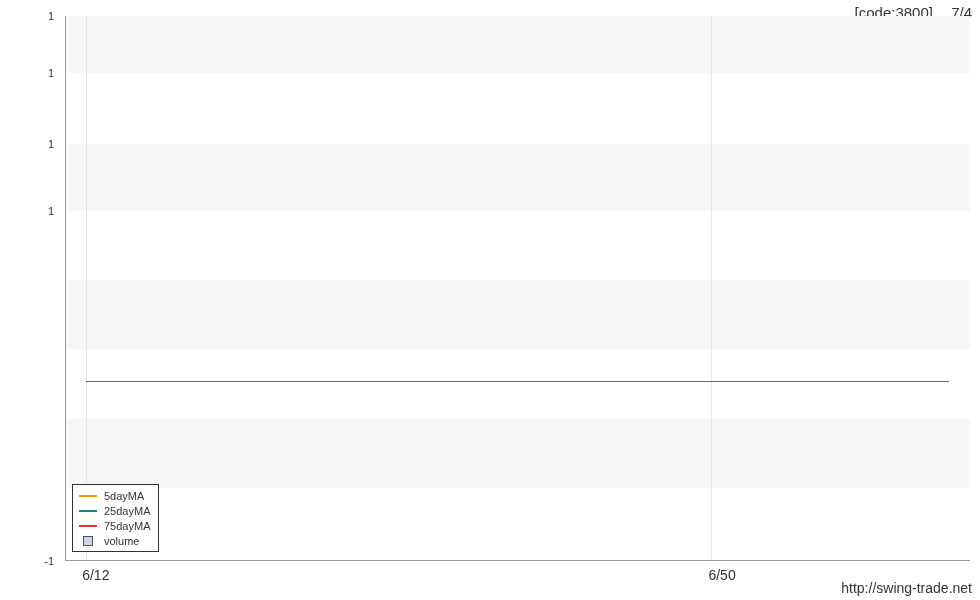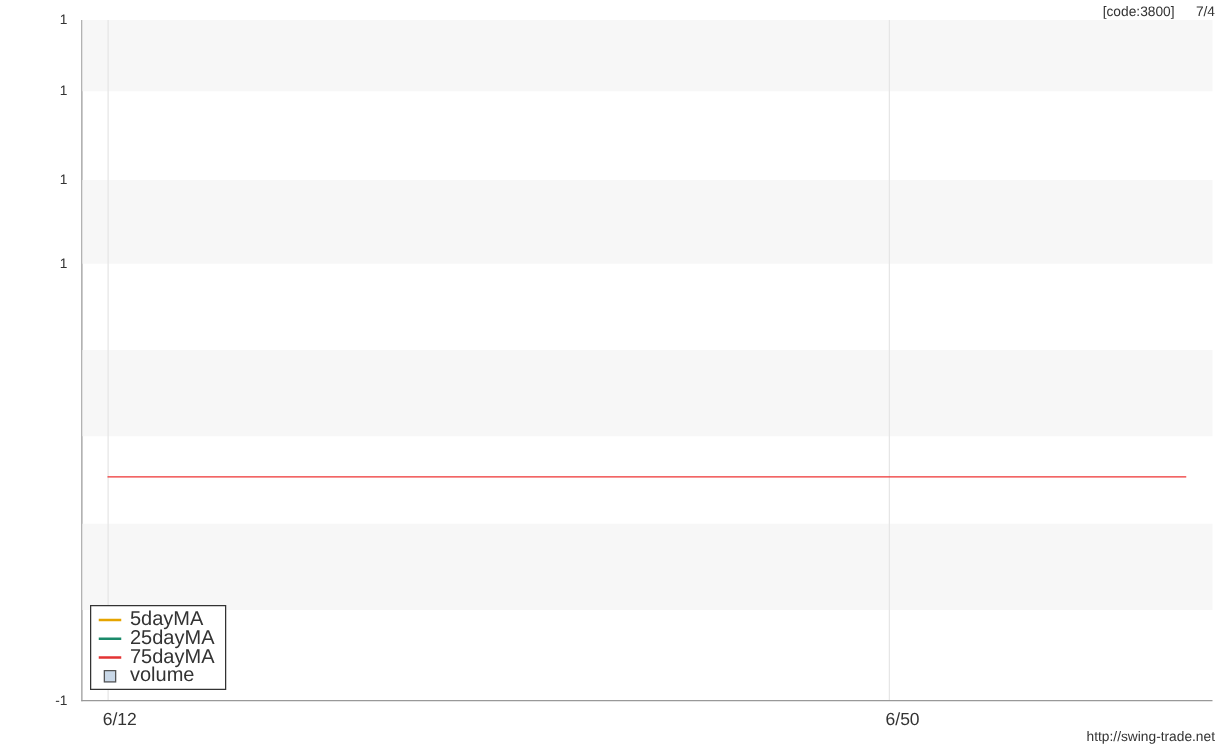--- a/index.html
+++ b/index.html
@@ -9,21 +9,21 @@
       background: #fff;
       width: 980px;
       height: 600px;
       position: relative;
       overflow: hidden;
     }
     .header-info {
       position: absolute;
       top: 4px;
       right: 8px;
-      font-size: 11px;
+      font-size: 15px;
       color: #333;
     }
     .header-code { display: inline-block; margin-right: 14px; }
     .header-date { display: inline-block; }
     .chart-container {
       position: absolute;
       left: 65px;
       top: 16px;
       width: 905px;
       height: 545px;
@@ -70,21 +70,21 @@
       background: #e33;
       top: 67.1%;
     }
     .legend {
       position: absolute;
       left: 6px;
       bottom: 8px;
       background: #fff;
       border: 1px solid #333;
       padding: 3px 8px 3px 6px;
-      font-size: 16px;
+      font-size: 11px;
       color: #333;
     }
     .legend-row {
       display: flex;
       align-items: center;
       height: 15px;
     }
     .legend-swatch {
       width: 18px;
       height: 2px;
@@ -96,21 +96,21 @@
       height: 10px;
       border: 1px solid #555;
       background: #c9d8e8;
       margin-left: 4px;
       margin-right: 11px;
     }
     .footer-link {
       position: absolute;
       right: 8px;
       bottom: 4px;
-      font-size: 11px;
+      font-size: 14px;
       color: #333;
     }
   </style>
 </head>
 <body>
 
 <div class="header-info">
   <span class="header-code">[code:3800]</span>
   <span class="header-date">7/4</span>
 </div>

